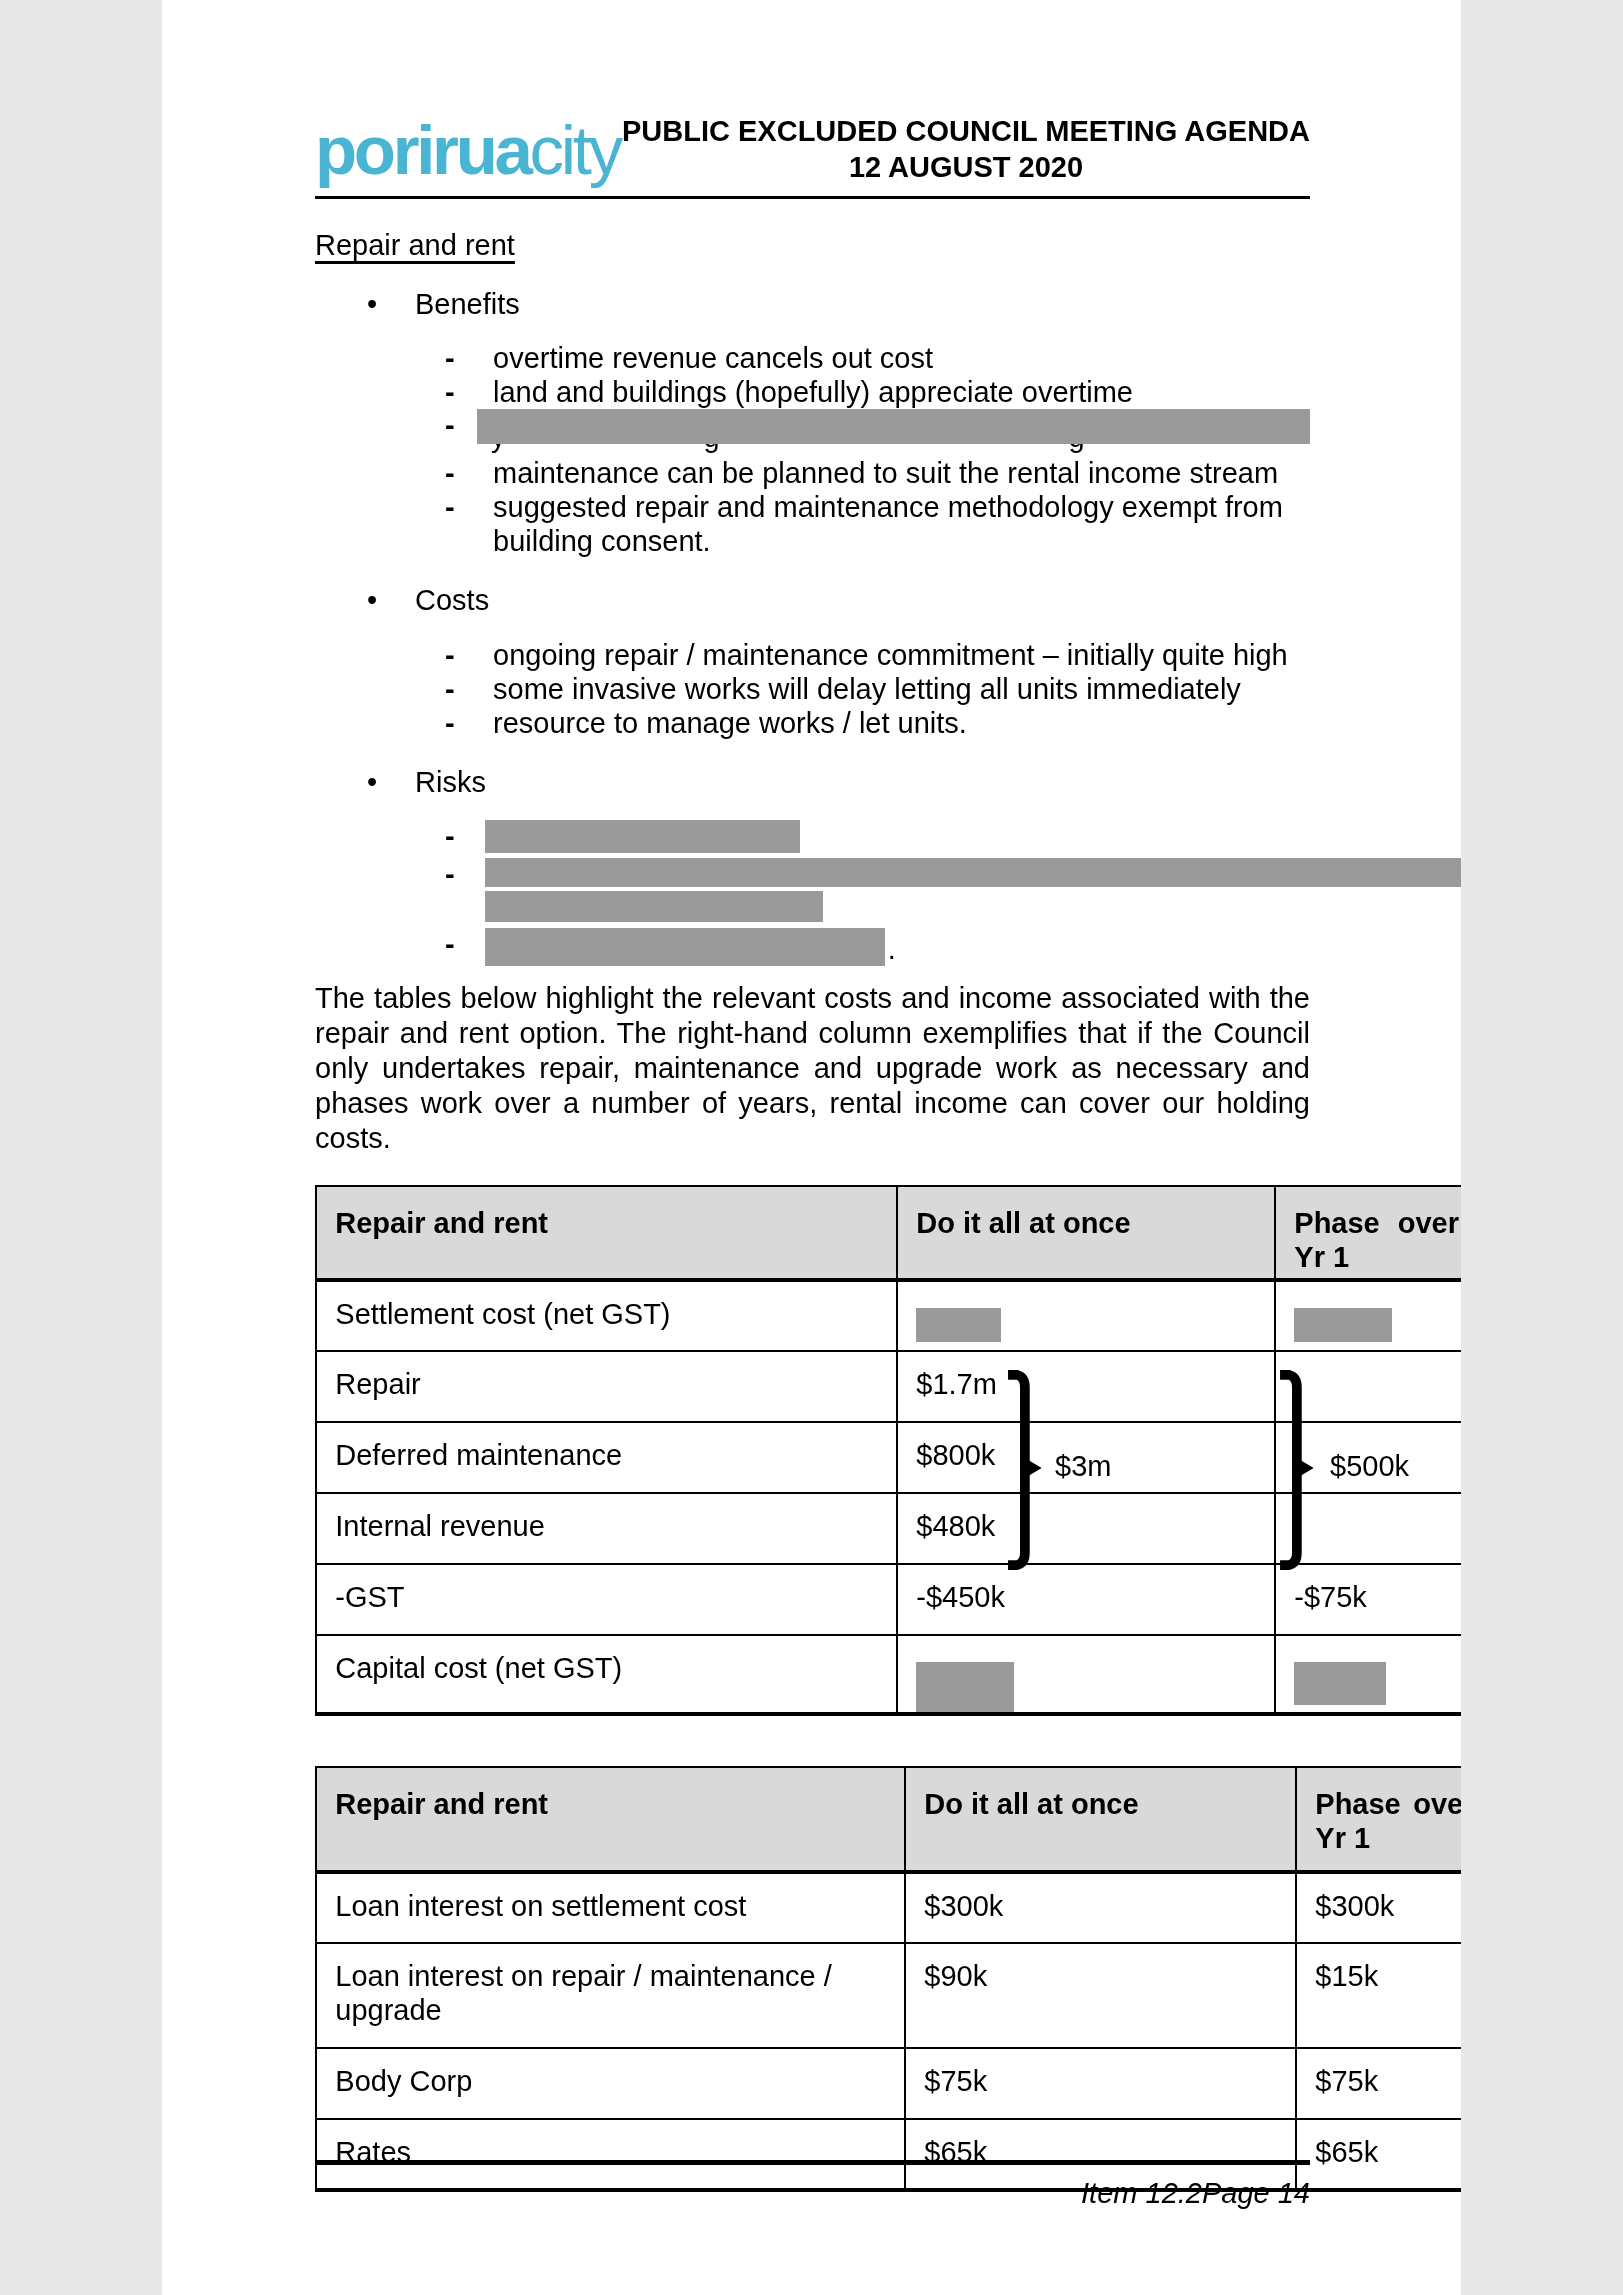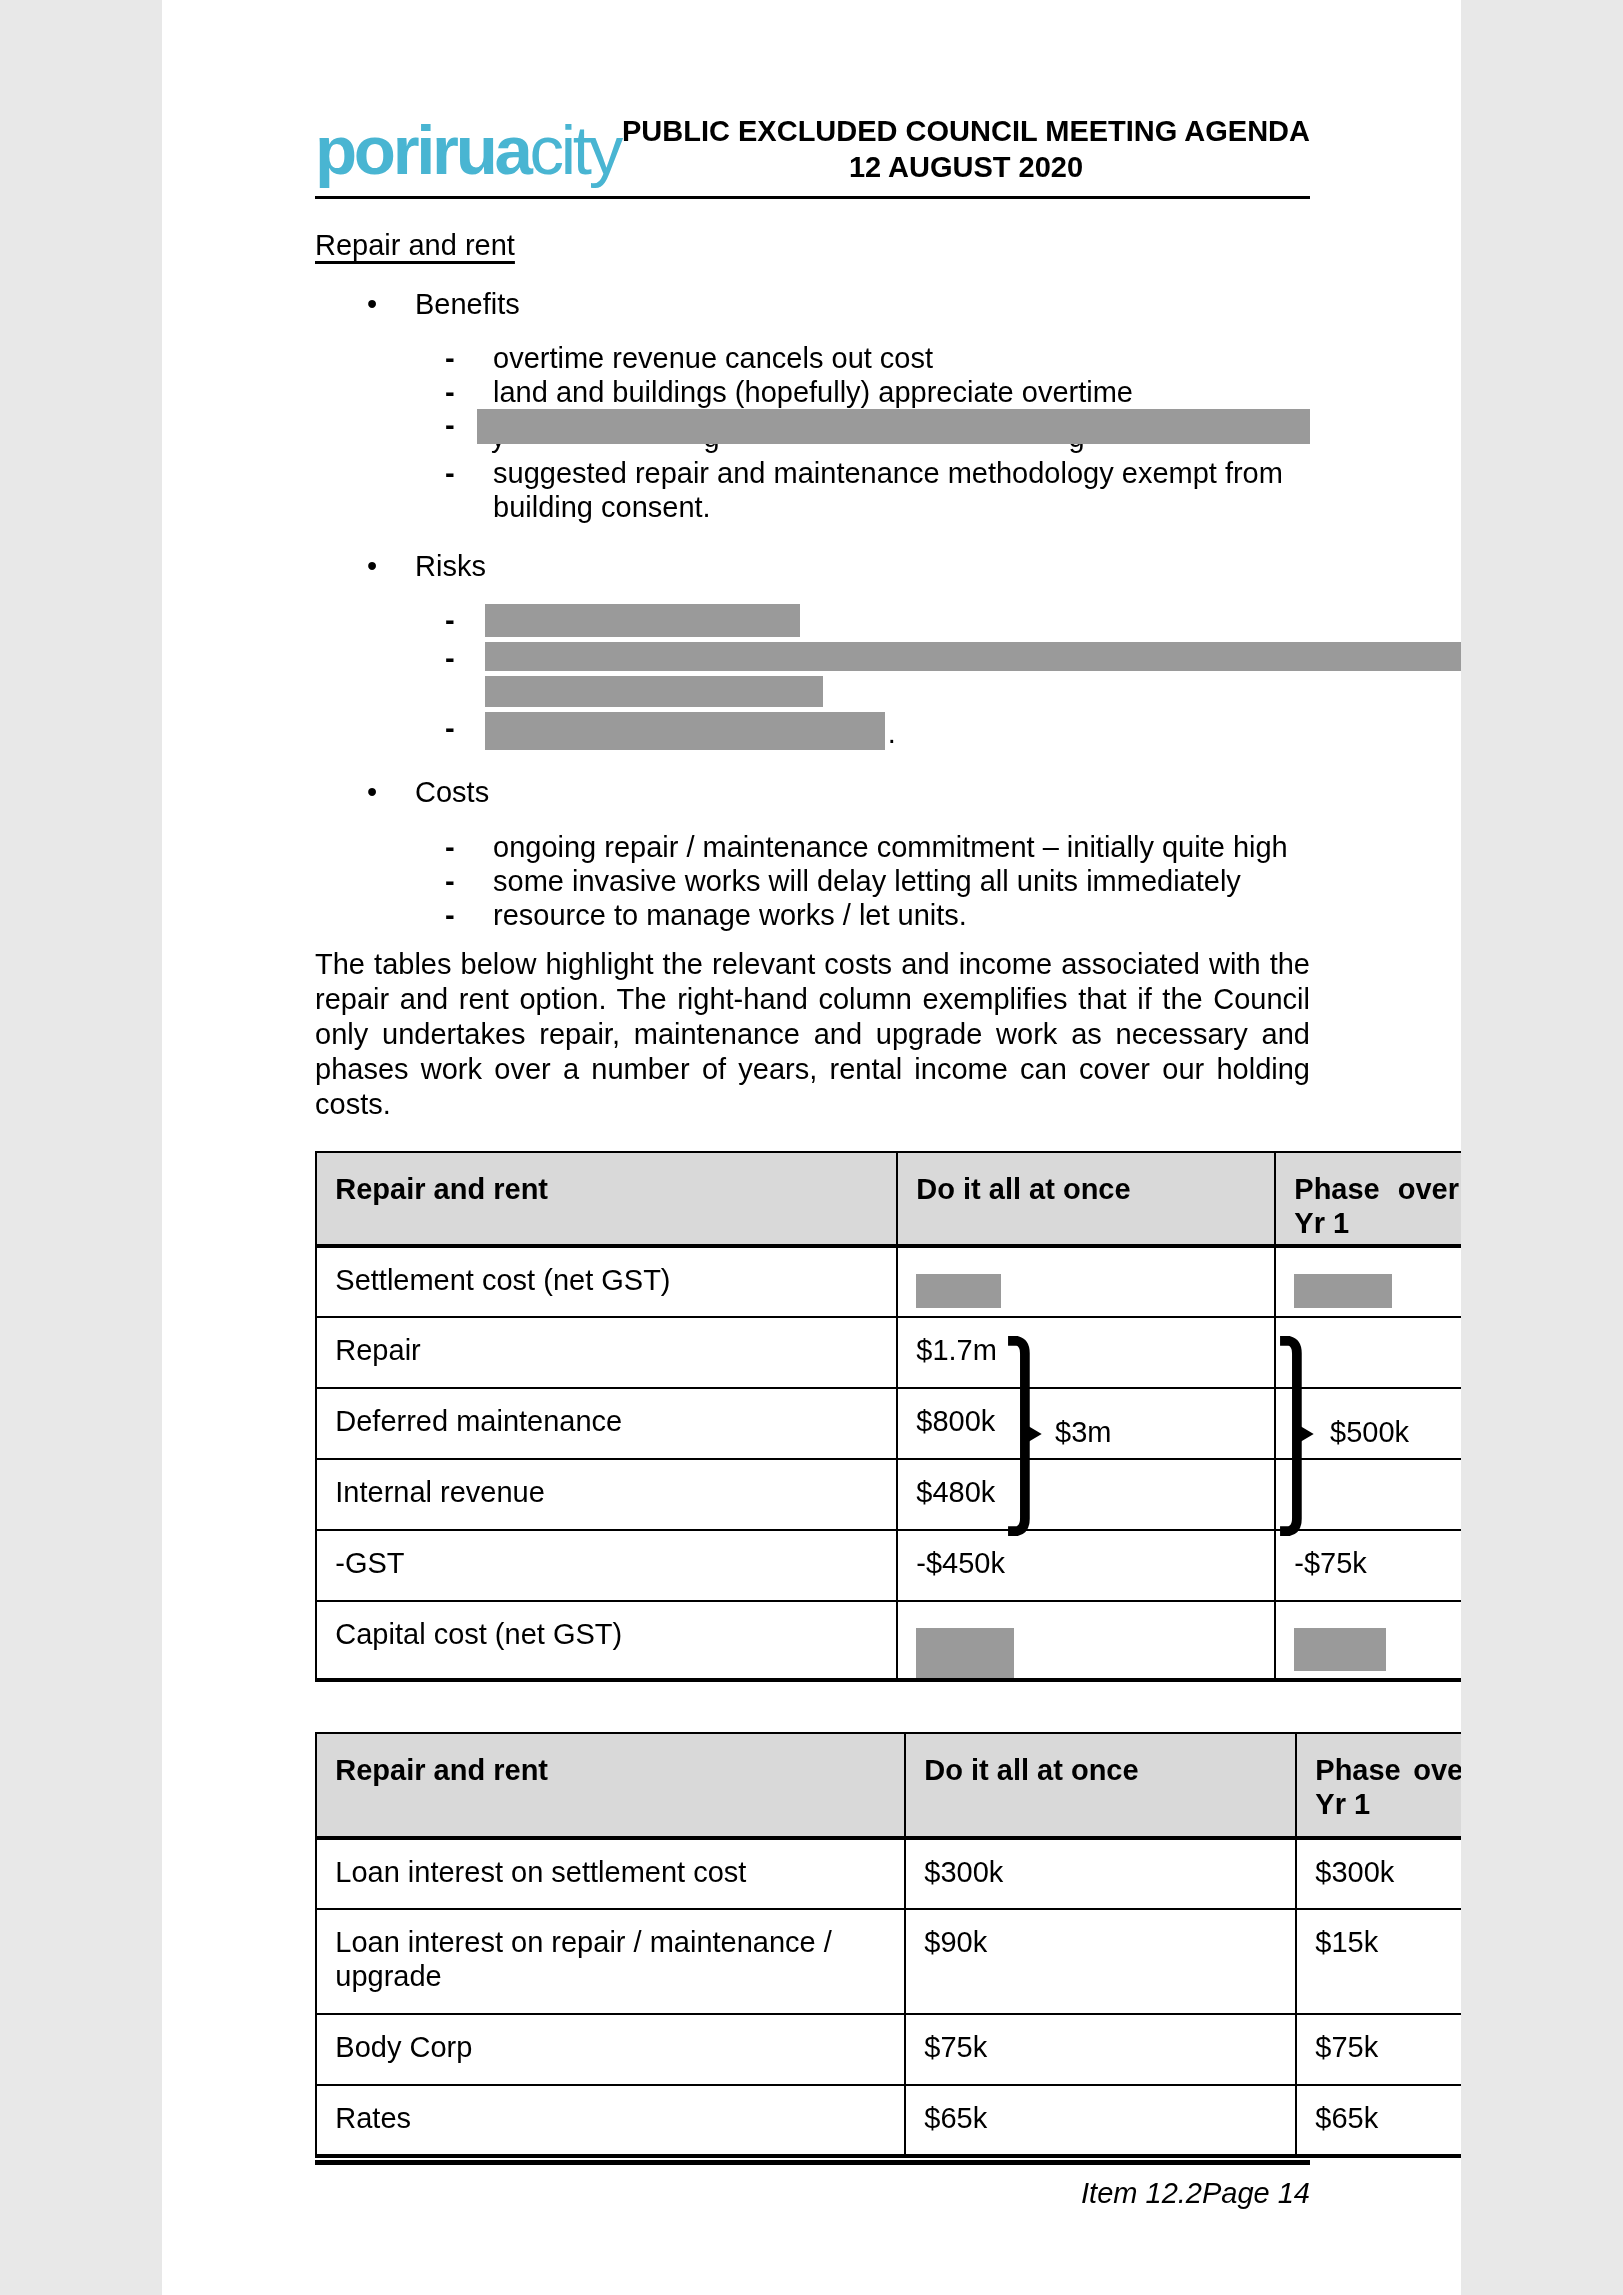--- a/index.html
+++ b/index.html
@@ -135,21 +135,40 @@
         <span class="peek-redaction">
           <span class="letters">
             <span class="peek-l0">y</span>
             <span class="peek-l1">g</span>
             <span class="peek-l2">g</span>
           </span>
           <span class="bar"></span>
         </span>
       </div>
       <div class="sub-item">
+          <span>maintenance can be planned to suit the rental income stream</span>
+        </div>
+      <div class="sub-item">
           <span>suggested repair and maintenance methodology exempt from building consent.</span>
+        </div>
+    </div>
+  </div>
+
+  
+  <div class="bullet-group">
+    <div class="bullet-label">Costs</div>
+    <div class="sub-list">
+      <div class="sub-item">
+          <span>ongoing repair / maintenance commitment – initially quite high</span>
+        </div>
+      <div class="sub-item">
+          <span>some invasive works will delay letting all units immediately</span>
+        </div>
+      <div class="sub-item">
+          <span>resource to manage works / let units.</span>
         </div>
     </div>
   </div>
 
   
   <div class="bullet-group">
     <div class="bullet-label">Risks</div>
     <div class="sub-list">
       <div class="sub-item redacted-line risk-item">
         <span class="r-bar w1"></span>
@@ -161,36 +180,20 @@
         </span>
       </div>
       <div class="sub-item redacted-line risk-item">
         <span>
           <span class="r-bar w3"></span><span class="r-suffix">.</span>
         </span>
       </div>
     </div>
   </div>
 
-  
-  <div class="bullet-group">
-    <div class="bullet-label">Costs</div>
-    <div class="sub-list">
-      <div class="sub-item">
-          <span>ongoing repair / maintenance commitment – initially quite high</span>
-        </div>
-      <div class="sub-item">
-          <span>some invasive works will delay letting all units immediately</span>
-        </div>
-      <div class="sub-item">
-          <span>resource to manage works / let units.</span>
-        </div>
-    </div>
-  </div>
-
   <p class="body-paragraph">The tables below highlight the relevant costs and income associated with the repair and rent option. The right-hand column exemplifies that if the Council only undertakes repair, maintenance and upgrade work as necessary and phases work over a number of years, rental income can cover our holding costs.</p>
 
   
   <div class="table-wrap">
     <table class="doc-table t1">
       <colgroup>
           <col class="c1">
           <col class="c2">
           <col class="c3">
         </colgroup>

